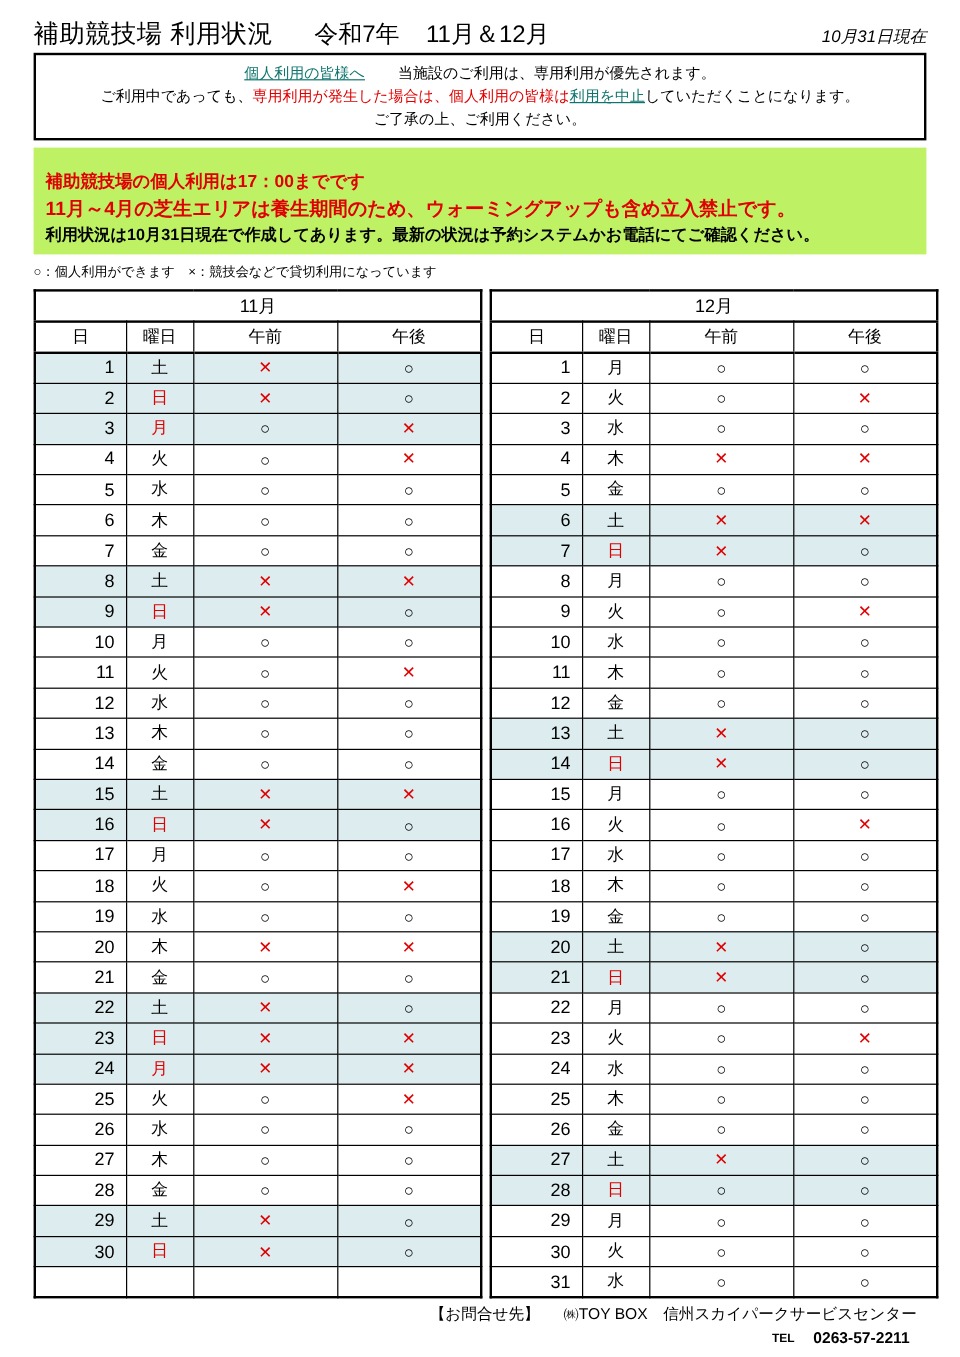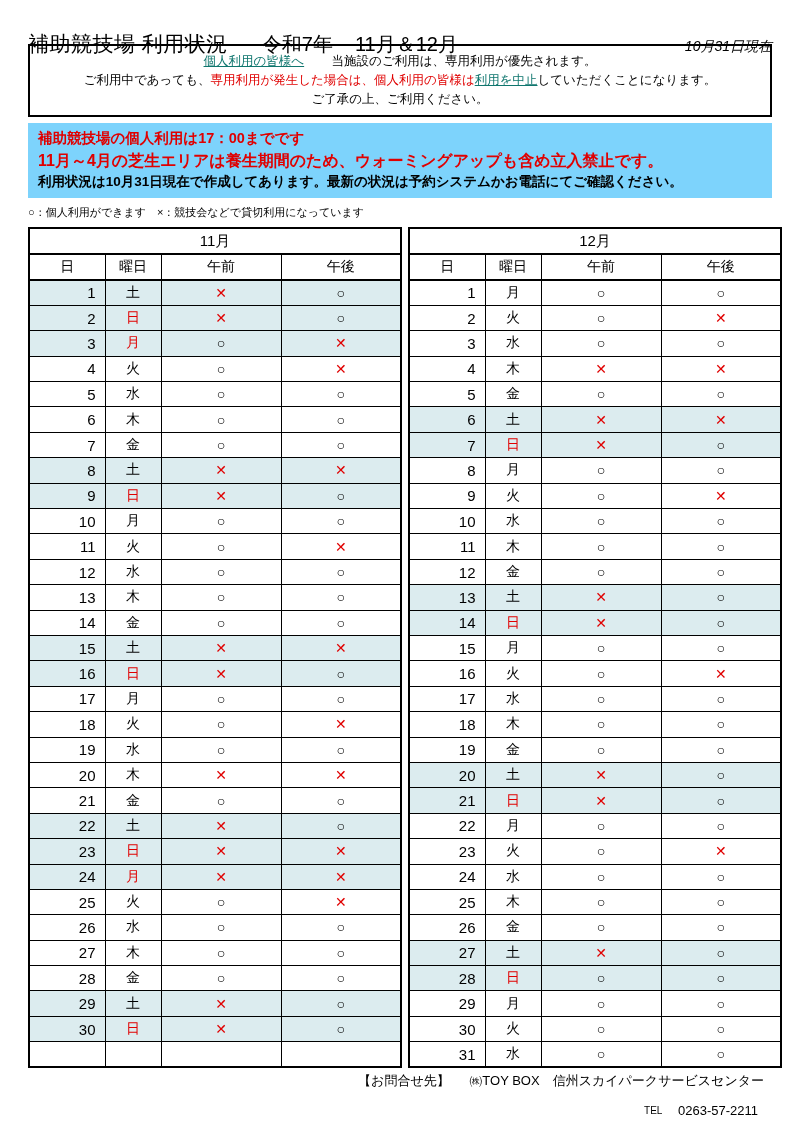--- a/index.html
+++ b/index.html
@@ -13,21 +13,21 @@
     color: #000000;
     position: relative;
     overflow: hidden;
   }
   .page { padding: 0 28px; }
 
   
   .header-row {
     display: flex;
     align-items: baseline;
-    padding-top: 30px;
+    padding-top: 14px;
     height: 38px;
   }
   .title-main {
     font-size: 21px;
     letter-spacing: .5px;
     white-space: nowrap;
   }
   .title-era {
     font-size: 20px;
     margin-left: 34px;
@@ -54,23 +54,23 @@
     line-height: 1.5;
     font-size: 12.5px;
   }
   .notice-line { white-space: nowrap; }
   .red { color: #e00000; }
   .red-u { color: #0f766e; text-decoration: underline; }
   .blk { color: #000; }
 
   
   .info-box {
-    background: #7dd3fc;
+    background: #bef264;
     margin-top: 6px;
-    padding: 5px 10px 6px;
+    padding: 19px 10px 6px;
     line-height: 1.45;
   }
   .info-l1 {
     color: #e00000;
     font-size: 14.5px;
     font-weight: bold;
     white-space: nowrap;
   }
   .info-l2 {
     color: #e00000;
@@ -138,21 +138,21 @@
   .mark-o { font-size: 15px; color: #000; }
   .mark-x { font-size: 15px; color: #e00000; font-weight: bold; }
 
   
   .footer {
     padding-top: 4px;
     font-size: 13px;
     text-align: right;
   }
   .footer-l1 { white-space: nowrap; padding-right: 8px; }
-  .footer-l2 { white-space: nowrap; padding-right: 14px; margin-top: 13px; }
+  .footer-l2 { white-space: nowrap; padding-right: 14px; margin-top: 3px; font-weight: bold; }
   .tel-label { font-size: 10px; vertical-align: 1px; }
 </style>
 </head>
 <body>
 
 <div class="page">
 
   <div class="header-row">
     <span class="title-main">補助競技場 利用状況</span>
     <span class="title-era">令和7年</span>

